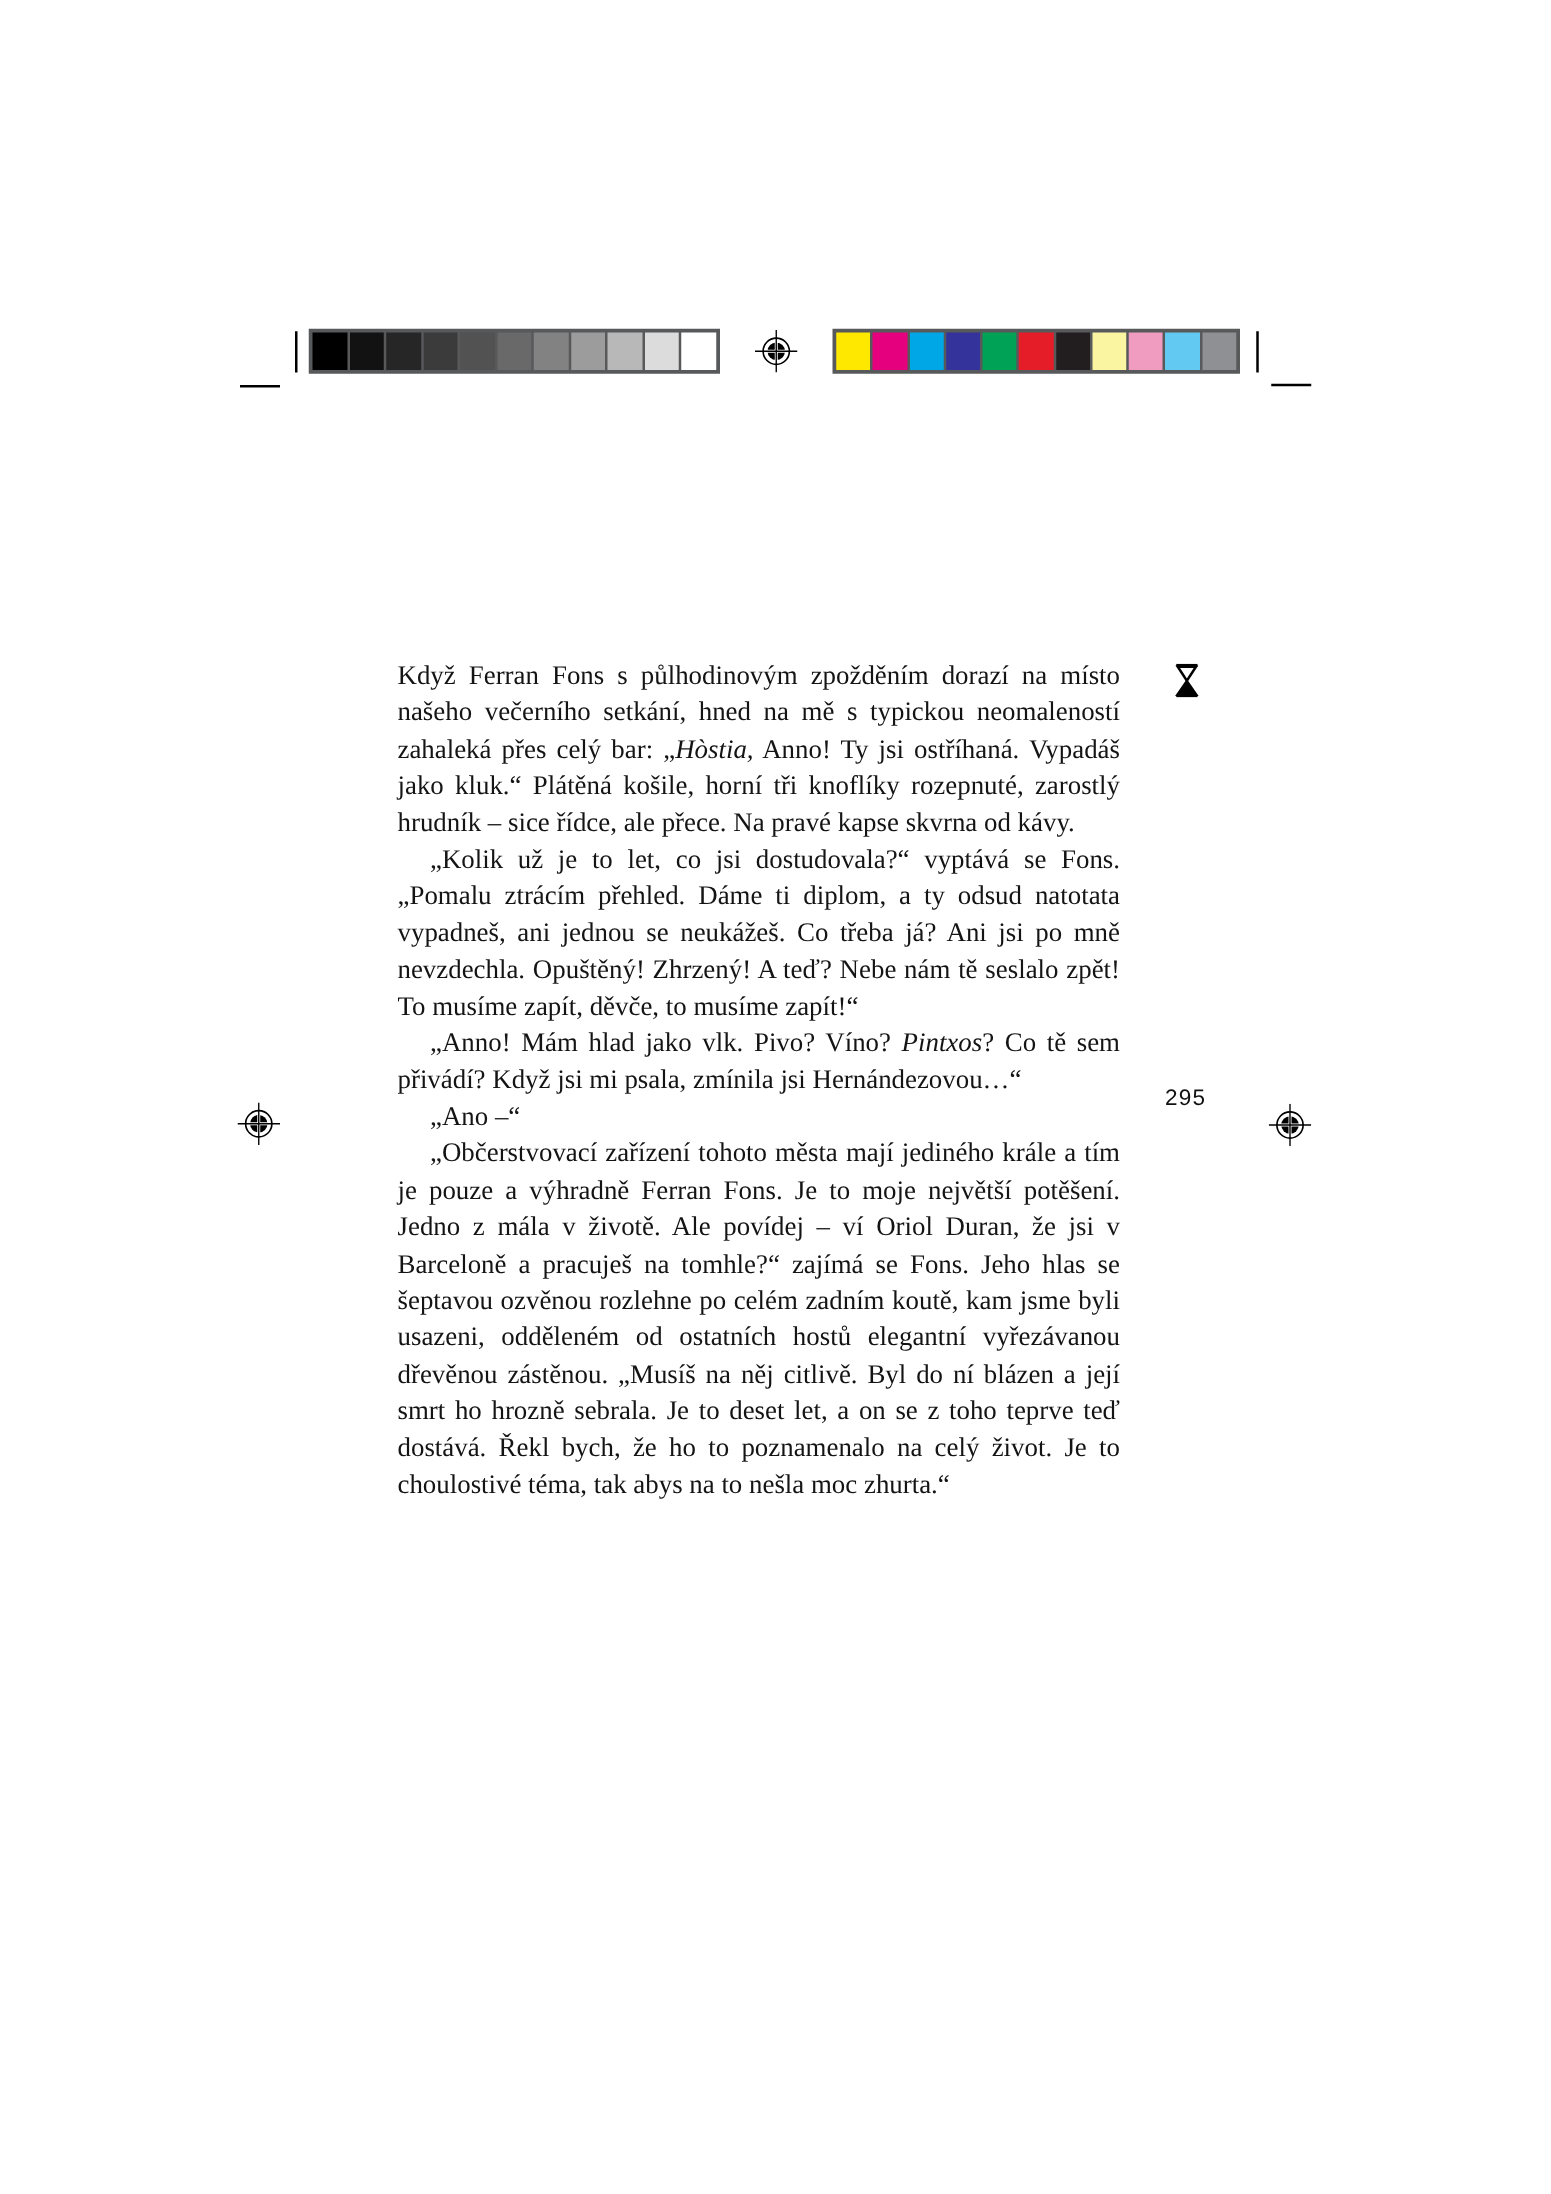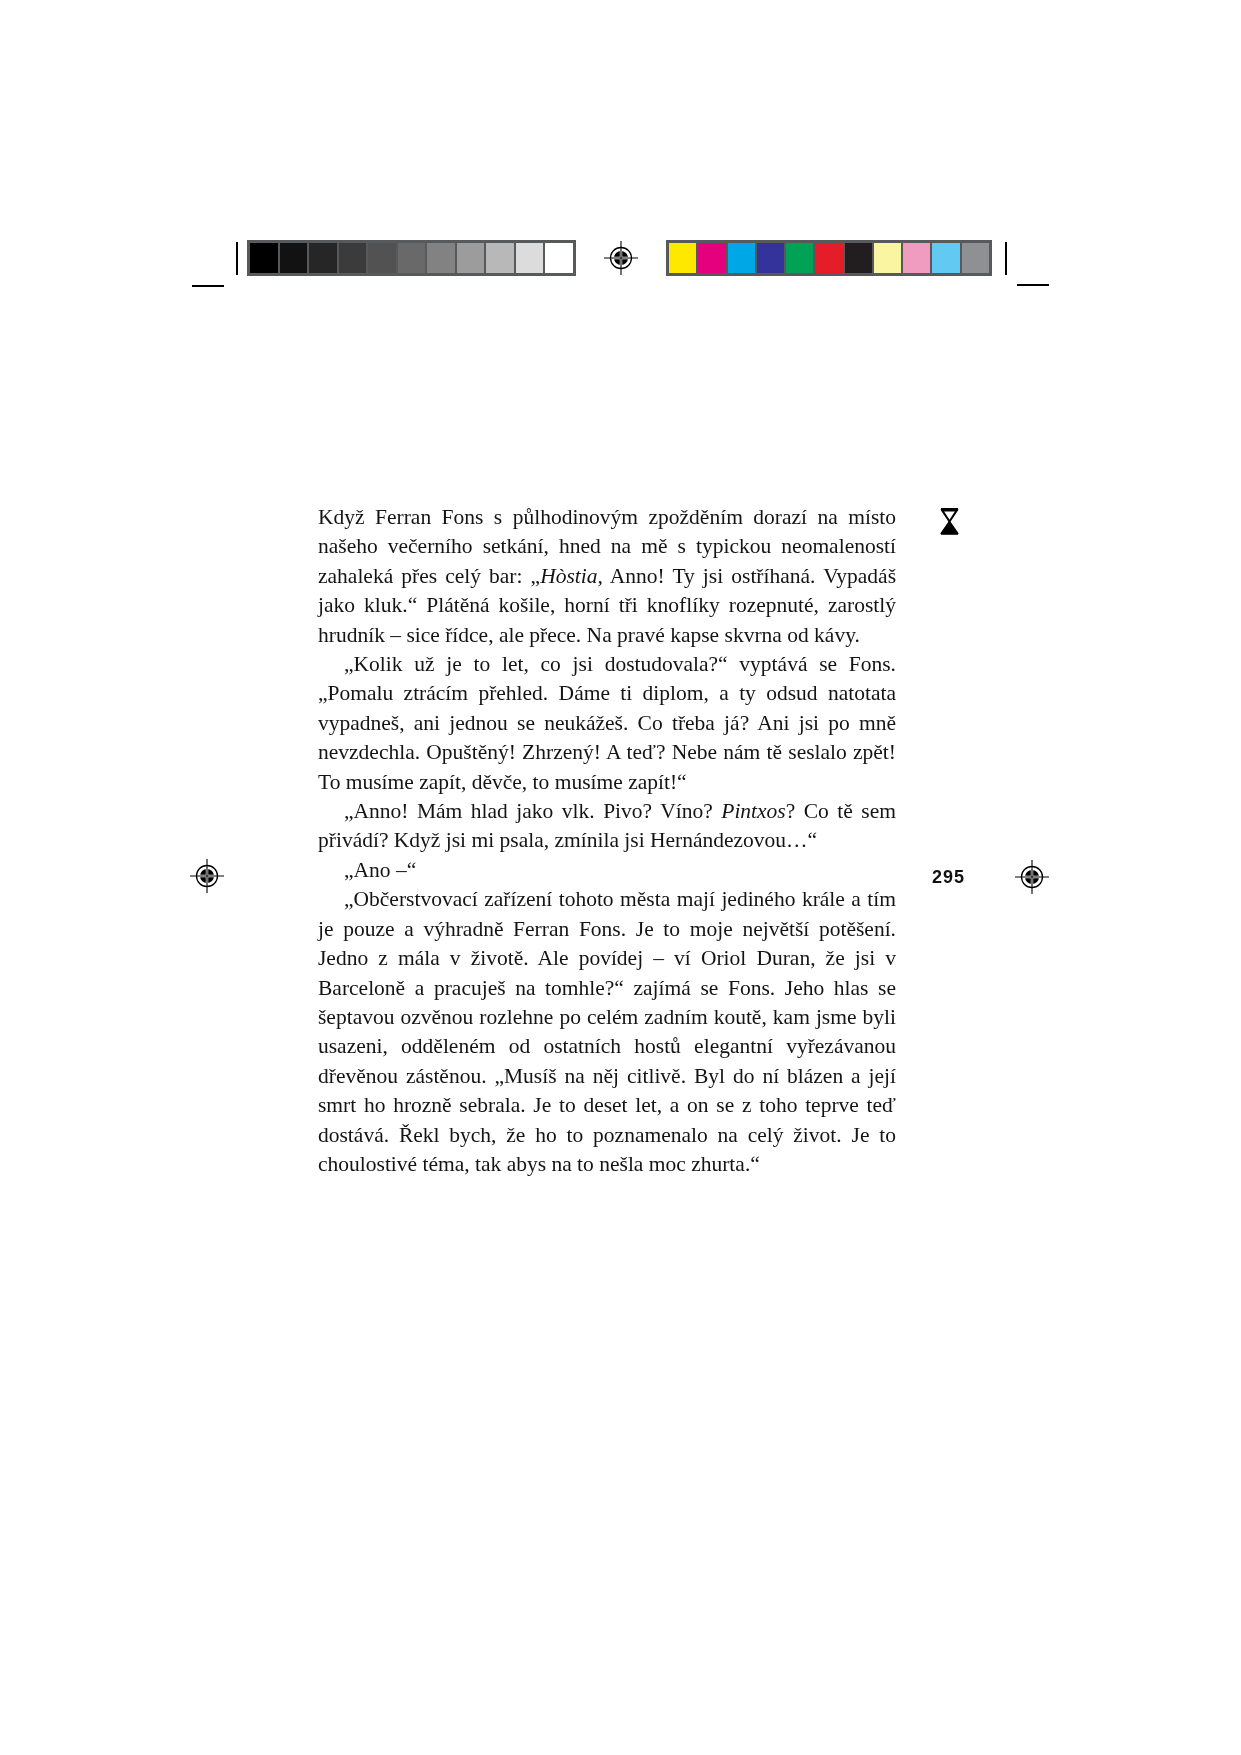--- a/index.html
+++ b/index.html
@@ -2,20 +2,21 @@
 <html><head>
 <meta charset="utf-8">
 <style>
   html,body { margin:0; padding:0; background:#ffffff; }
   .sheet {
     position:relative;
     width:1241px; height:1301px;
     background:#ffffff;
     overflow:hidden;
     font-family:"Liberation Serif", serif;
+    margin-top:23px;
   }
   
   .cal-bar {
     position:absolute;
     display:flex;
     gap:2px;
     padding:3px;
     background:#58595b;
     box-sizing:border-box;
   }
@@ -33,23 +34,23 @@
     color:#141414;
     font-size:21.5px;
     line-height:29.4px;
   }
   .para { margin:0; text-align:justify; }
   .para.indent { text-indent:26px; }
   .it { font-style:italic; }
   
   .folio {
     position:absolute;
-    left:932px; top:867px;
+    left:932px; top:845px;
     font-family:"Liberation Sans", sans-serif;
-    font-weight:bold;
+    font-weight:normal;
     font-size:18px;
     letter-spacing:1px;
     color:#111;
     text-align:center;
   }
   
   .hourglass { position:absolute; left:939px; top:508px; }
 </style>
 </head>
 <body>

